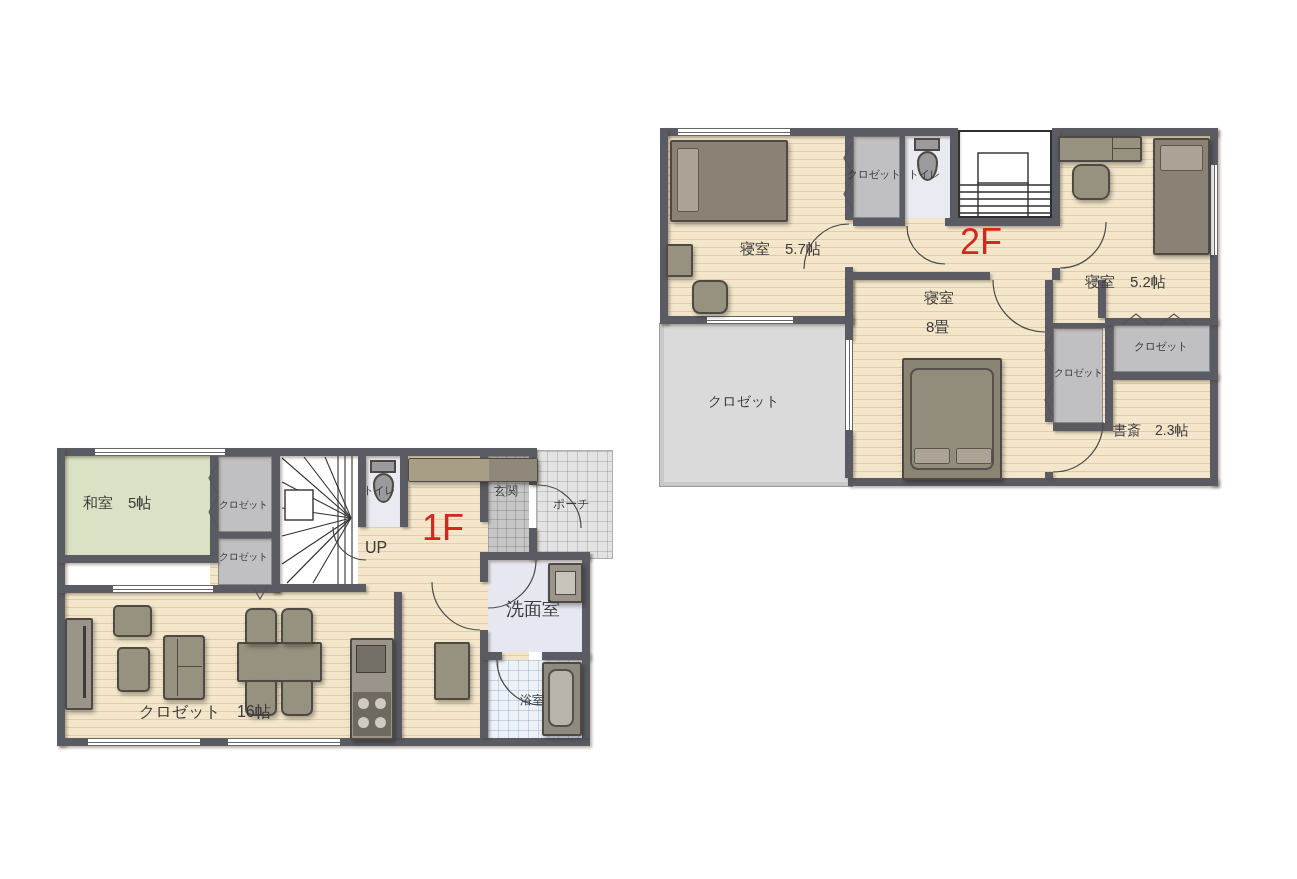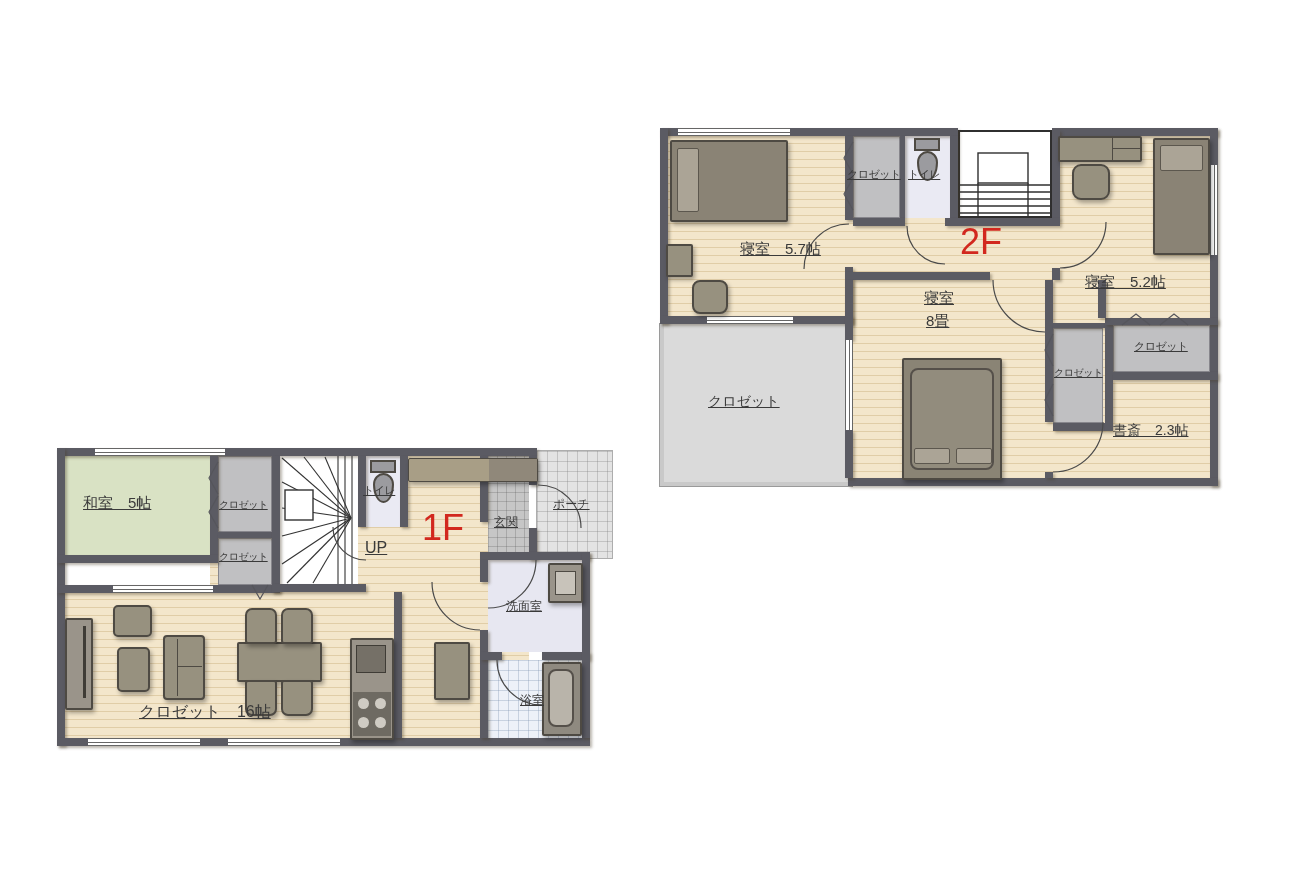--- a/index.html
+++ b/index.html
@@ -28,21 +28,21 @@
     border-top:1px solid #666; border-bottom:1px solid #666;
     background-image:linear-gradient(#666,#666); background-size:100% 1px;
     background-position:center; background-repeat:no-repeat; }
   .vwindow { position:absolute; width:8px; background-color:#fff;
     border-left:1px solid #666; border-right:1px solid #666;
     background-image:linear-gradient(90deg,#666,#666); background-size:1px 100%;
     background-position:center; background-repeat:no-repeat; }
   .furn { position:absolute; background:#97917F; border:2px solid #4E4A43; border-radius:2px;
     box-shadow:2px 3px 4px rgba(0,0,0,.32); }
   .pillow { position:absolute; background:#ABA496; border:1px solid #5C574E; border-radius:2px; }
-  .lbl { position:absolute; font-size:15px; line-height:1.2; color:#3A3A3A; white-space:nowrap;text-decoration:underline; }
+  .lbl { position:absolute; font-size:15px; line-height:1.2; color:#3A3A3A; white-space:nowrap; }
   .lbl-m { font-size:12px; }
   .lbl-s { font-size:11px; letter-spacing:-.5px; }
   .lbl-xs { font-size:10px; letter-spacing:-.5px; }
   .flbl { position:absolute; font-size:36px; line-height:1; color:#D2281E; white-space:nowrap; }
   svg.ovl { position:absolute; left:0; top:0; }
 </style>
 </head>
 <body>
 
 <div id="canvas">
@@ -136,21 +136,21 @@
         <polyline points="500,197 514,186 528,197"></polyline>
       </g>
     </svg>
 
     <div class="lbl" style="left:80px;top:112px">寝室　5.7帖</div>
     <div class="lbl lbl-s" style="left:187px;top:40px">クロゼット</div>
     <div class="lbl lbl-s" style="left:248px;top:40px">トイレ</div>
     <div class="flbl" style="left:300px;top:96px">2F</div>
     <div class="lbl" style="left:425px;top:145px">寝室　5.2帖</div>
     <div class="lbl" style="left:264px;top:161px">寝室</div>
-    <div class="lbl" style="left:266px;top:184px">8畳</div>
+    <div class="lbl" style="left:266px;top:190px">8畳</div>
     <div class="lbl" style="left:48px;top:265px;font-size:14px">クロゼット</div>
     <div class="lbl lbl-xs" style="left:394px;top:239px">クロゼット</div>
     <div class="lbl lbl-s" style="left:474px;top:212px">クロゼット</div>
     <div class="lbl" style="left:453px;top:294px;font-size:14px">書斎　2.3帖</div>
   </div>
 
   <div class="plan" style="left:57px;top:448px;width:556px;height:300px">
 
     <div class="r tile-light" style="left:480px;top:3px;width:75px;height:107px"></div>
     <div class="r wood" style="left:8px;top:8px;width:464px;height:282px"></div>
@@ -256,20 +256,20 @@
         <polyline points="195,137 203,151 211,137"></polyline>
       </g>
     </svg>
 
     <div class="lbl" style="left:26px;top:46px">和室　5帖</div>
     <div class="lbl lbl-xs" style="left:162px;top:51px">クロゼット</div>
     <div class="lbl lbl-xs" style="left:162px;top:103px">クロゼット</div>
     <div class="lbl lbl-s" style="left:306px;top:36px">トイレ</div>
     <div class="lbl" style="left:308px;top:90px;font-size:16px">UP</div>
     <div class="flbl" style="left:365px;top:62px">1F</div>
-    <div class="lbl lbl-m" style="left:437px;top:67px">玄関</div>
+    <div class="lbl lbl-m" style="left:437px;top:36px">玄関</div>
     <div class="lbl lbl-m" style="left:496px;top:49px">ポーチ</div>
-    <div class="lbl" style="left:449px;top:151px;font-size:12px">洗面室</div>
+    <div class="lbl" style="left:449px;top:151px;font-size:18px">洗面室</div>
     <div class="lbl lbl-m" style="left:463px;top:245px">浴室</div>
     <div class="lbl" style="left:82px;top:254px;font-size:16px">クロゼット　16帖</div>
   </div>
 
 </div>
 
 </body></html>

